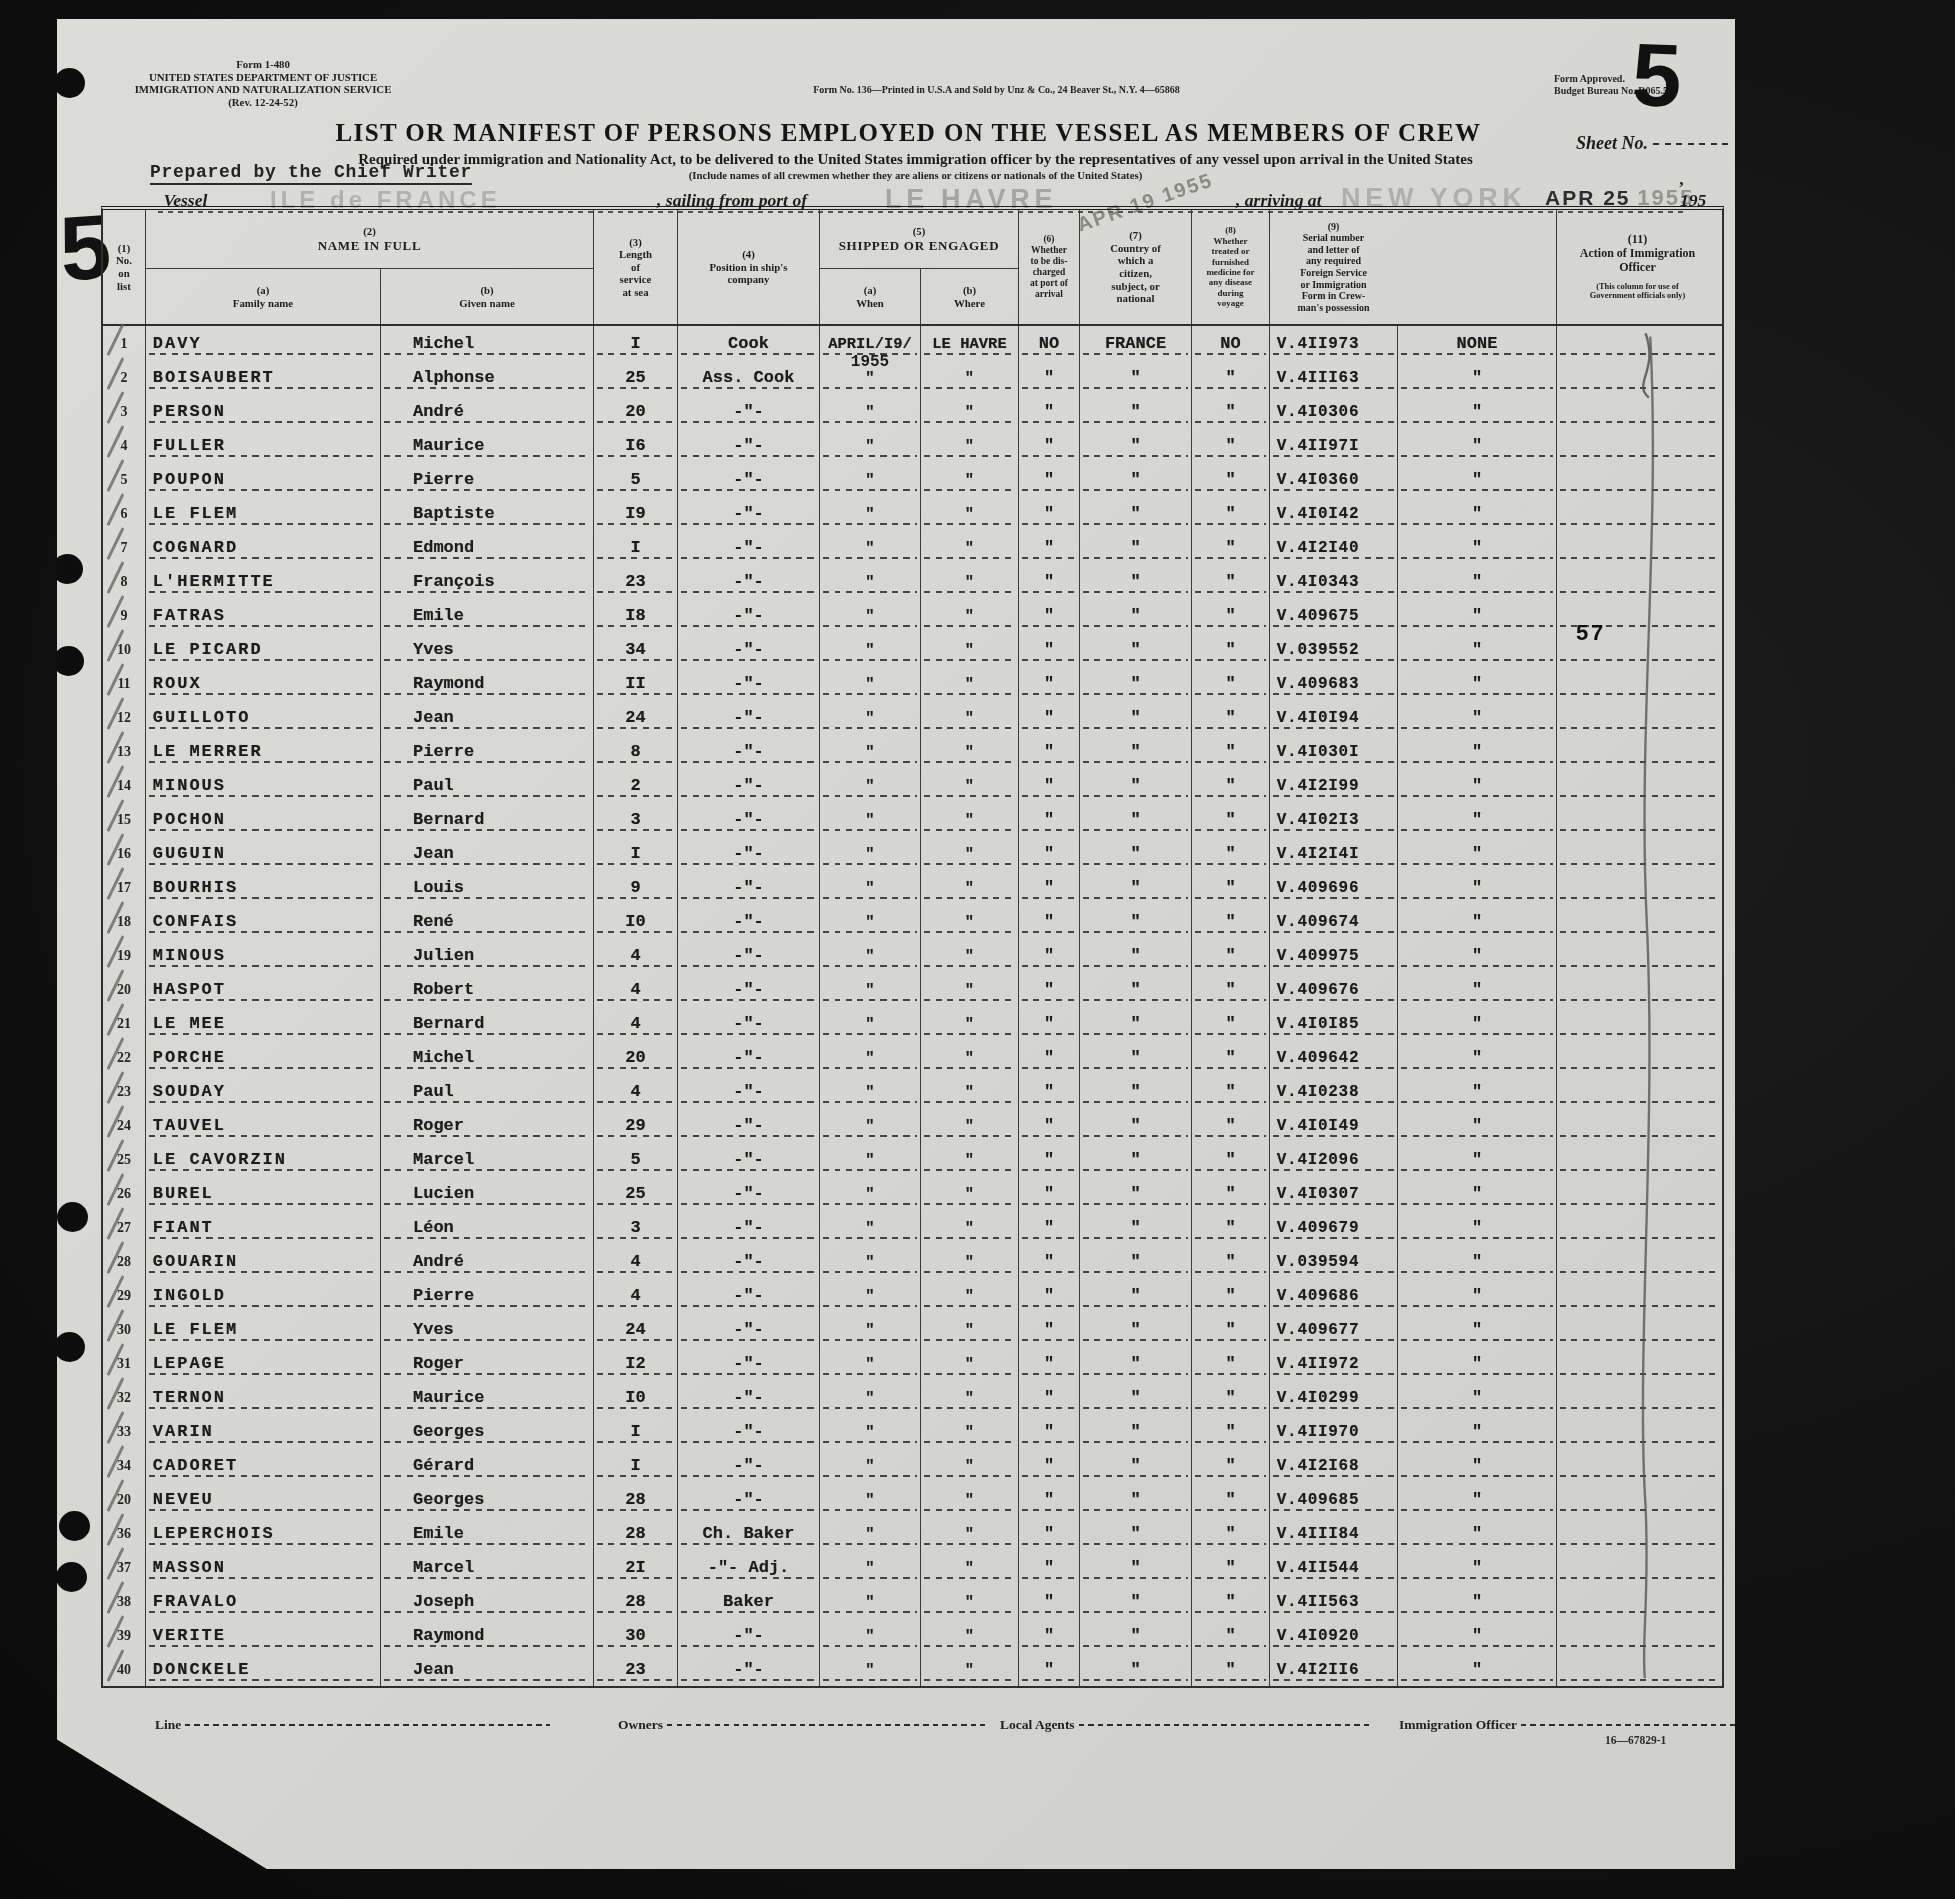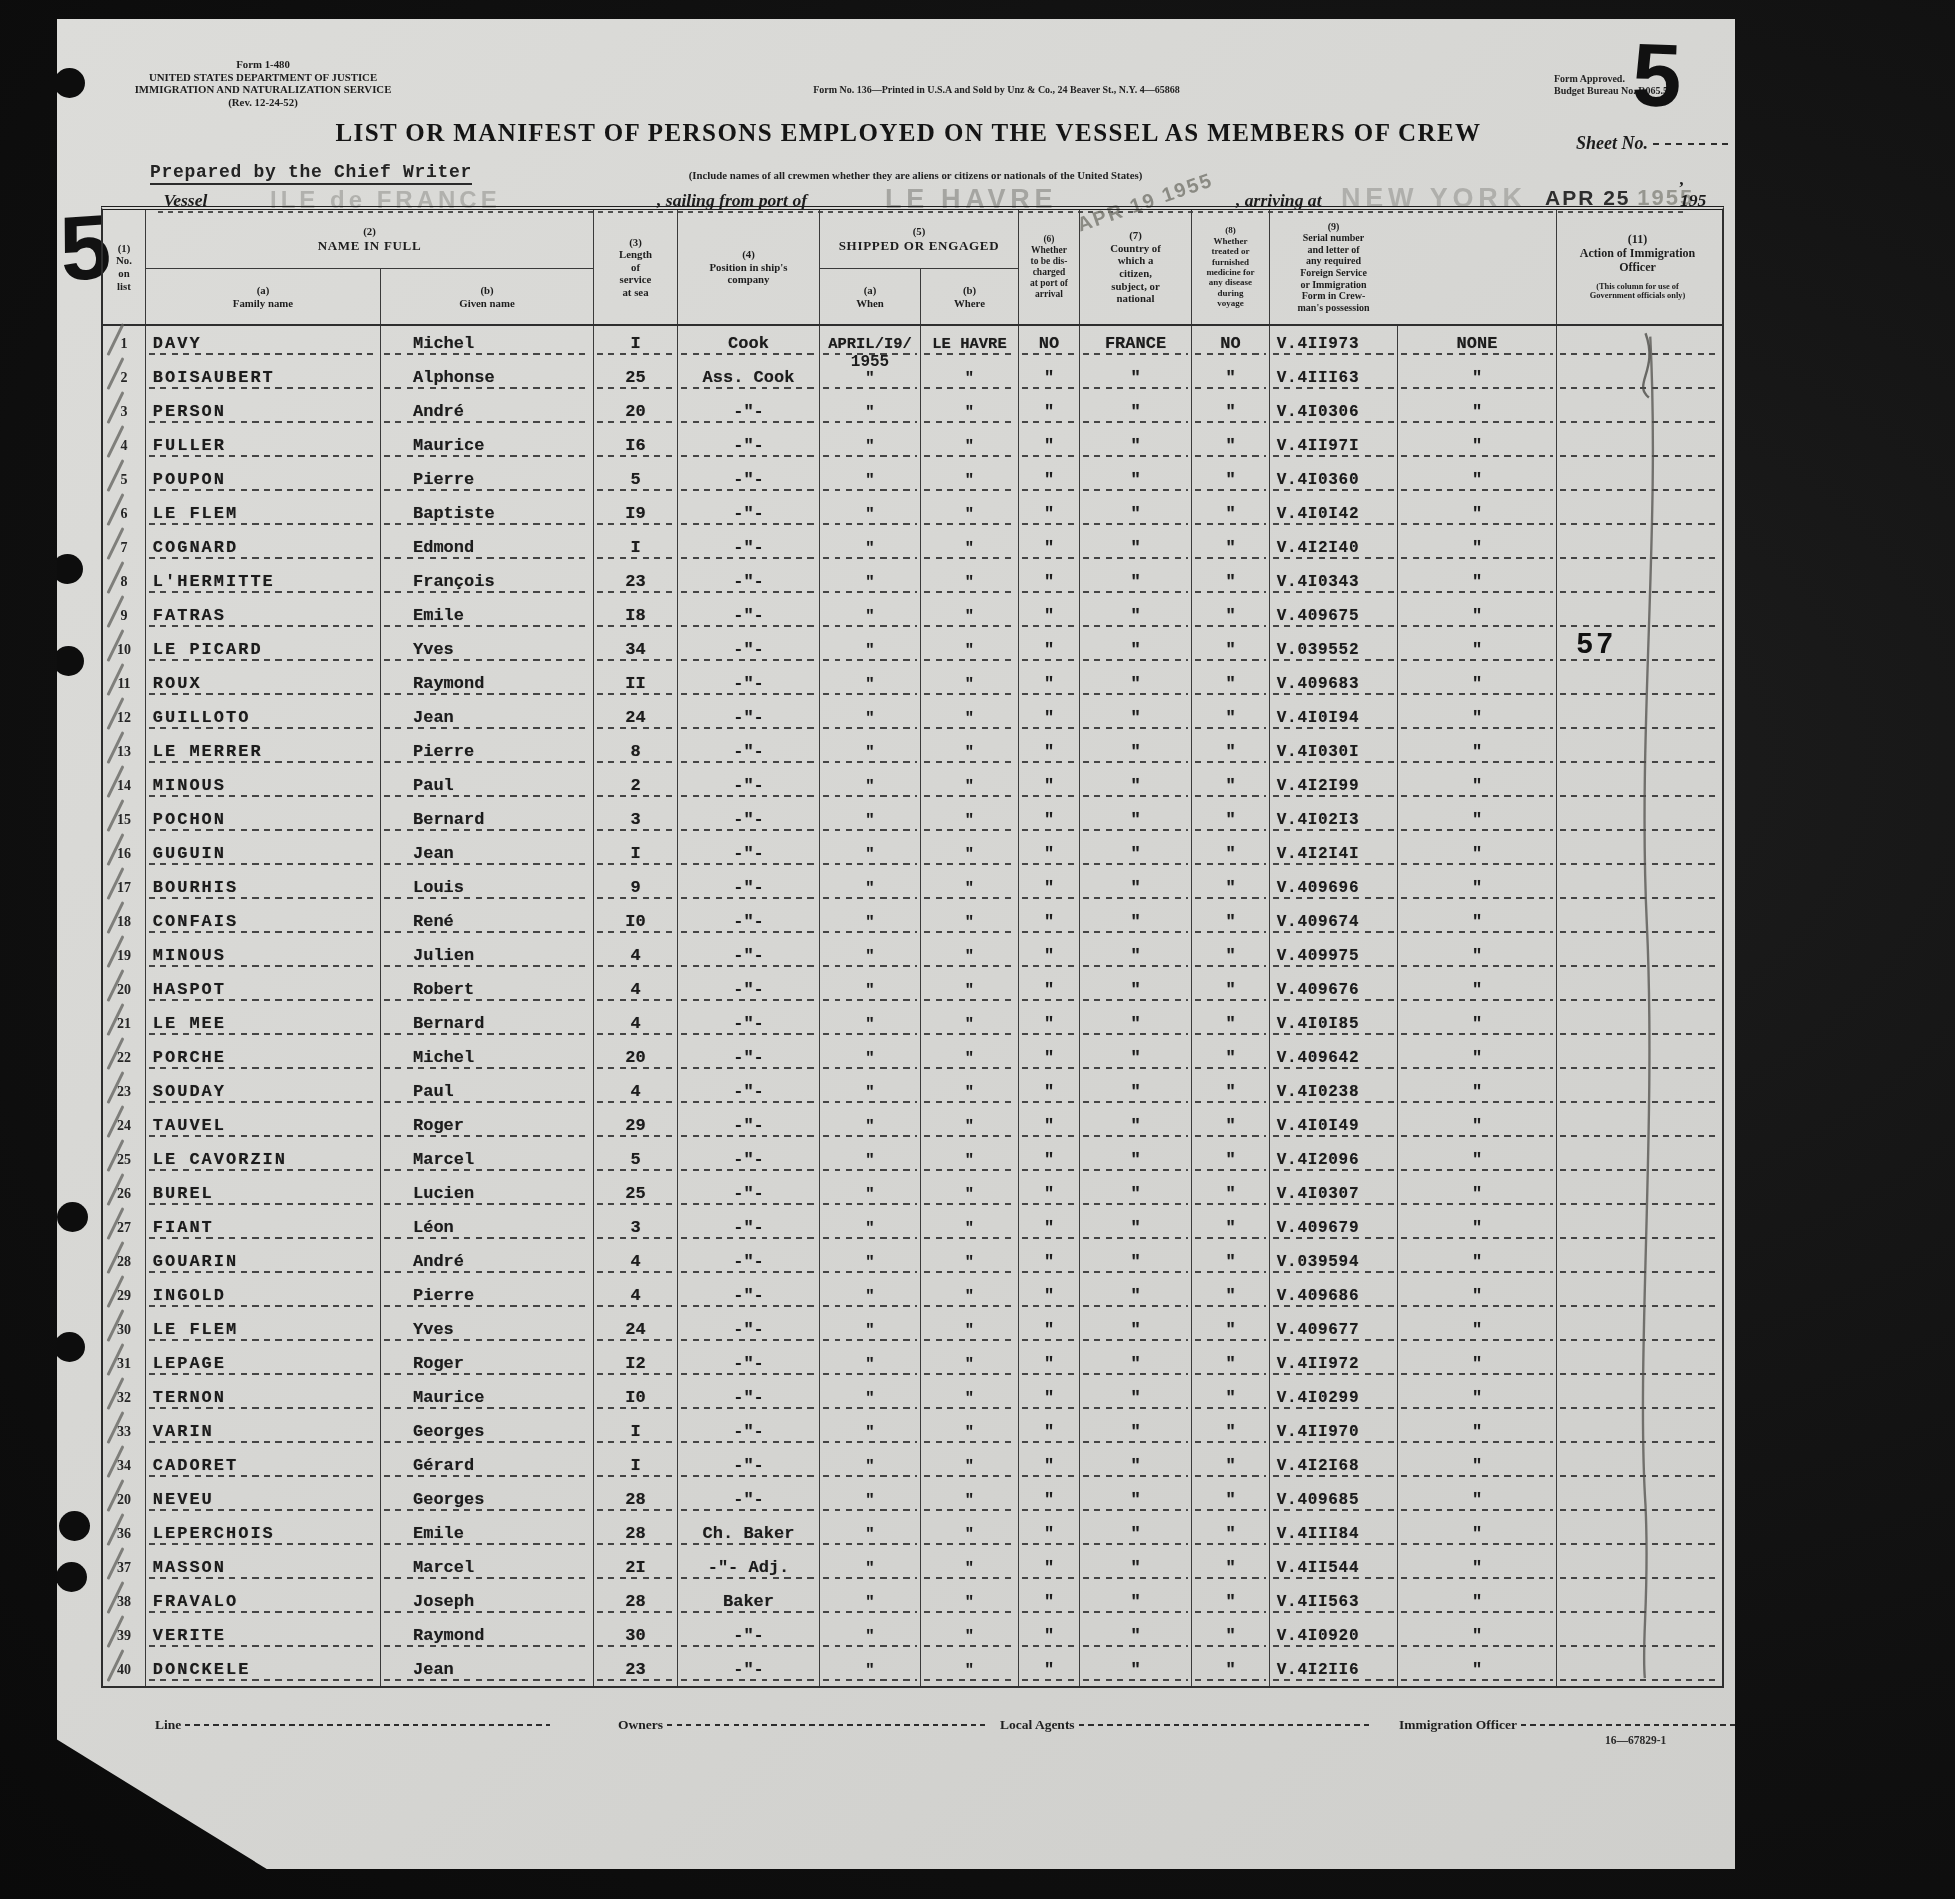--- a/index.html
+++ b/index.html
@@ -70,22 +70,22 @@
     text-shadow:0 0 0.7px rgba(20,20,20,.45);white-space:nowrap;}
   .tleft{text-align:left;padding-left:6.8px;}
   .fam{letter-spacing:2px;}
   .serialv{letter-spacing:0.7px;font-size:16px;margin-top:46px;}
   .rowno{position:absolute;bottom:8px;left:0;right:0;text-align:center;
     font-family:"Liberation Serif",serif;font-weight:700;font-size:14px;color:#262626;}
   .tick{position:absolute;left:10.8px;top:-4px;width:2.7px;height:35px;background:#60605c;
     transform:rotate(26deg);opacity:.75;border-radius:1.4px;}
   .when2{position:absolute;left:0;right:0;top:27px;text-align:center;
     font-family:"Liberation Mono",monospace;font-weight:700;font-size:16px;color:#1c1c1c;z-index:3;}
-  .action57{position:absolute;left:19px;bottom:4px;font-family:Liberation Mono, monospace;
-    font-weight:700;font-size:29px;color:#111;letter-spacing:2.7px;}
+  .action57{position:absolute;left:19px;bottom:20px;font-family:Liberation Sans, sans-serif;
+    font-weight:700;font-size:22px;color:#111;letter-spacing:2.7px;}
 
   
   .footer-row{position:absolute;left:88px;top:1698px;width:1575px;font-weight:700;font-size:13.5px;color:#1f1f1f;}
   .flabel{position:absolute;white-space:nowrap;}
   .fdash{display:inline-block;height:2px;margin-left:4px;margin-bottom:2.7px;
     background:repeating-linear-gradient(90deg,#2c2c2c 0 5.4px,transparent 5.4px 9.5px);}
   .print-code{position:absolute;left:1548px;top:1715px;font-weight:700;font-size:11.5px;color:#2a2a2a;}
   .pen-svg{position:absolute;left:0;top:0;pointer-events:none;}
 </style>
 </head>
@@ -106,20 +106,21 @@
   <div class="form-id">Form 1-480
 UNITED STATES DEPARTMENT OF JUSTICE
 IMMIGRATION AND NATURALIZATION SERVICE
 (Rev. 12-24-52)</div>
   <div class="printer-line">Form No. 136—Printed in U.S.A and Sold by Unz &amp; Co., 24 Beaver St., N.Y. 4—65868</div>
   <div class="approved">Form Approved.
 Budget Bureau No.      R065.5.</div>
   <div class="big5-top">5</div>
   <div class="sheet-no"><span>Sheet No.</span><span class="sheet-dash"></span></div>
   <div class="doc-title">LIST OR MANIFEST OF PERSONS EMPLOYED ON THE VESSEL AS MEMBERS OF CREW</div>
+  <div class="doc-subtitle">Required under immigration and Nationality Act, to be delivered to the United States immigration officer by the representatives of any vessel upon arrival in the United States</div>
   <div class="prepared">Prepared by the Chief Writer</div>
   <div class="include-note">(Include names of all crewmen whether they are aliens or citizens or nationals of the United States)</div>
 
   <div class="vessel-line">
     <div class="vessel-baseline"></div>
     <span class="vl-label" style="left:5.4px">Vessel</span>
     <span class="stamp stamp-vessel">ILE de FRANCE</span>
     <span class="vl-label" style="left:499px">, sailing from port of</span>
     <span class="stamp stamp-port">LE HAVRE</span>
     <span class="stamp stamp-portdate">APR 19 1955</span>

